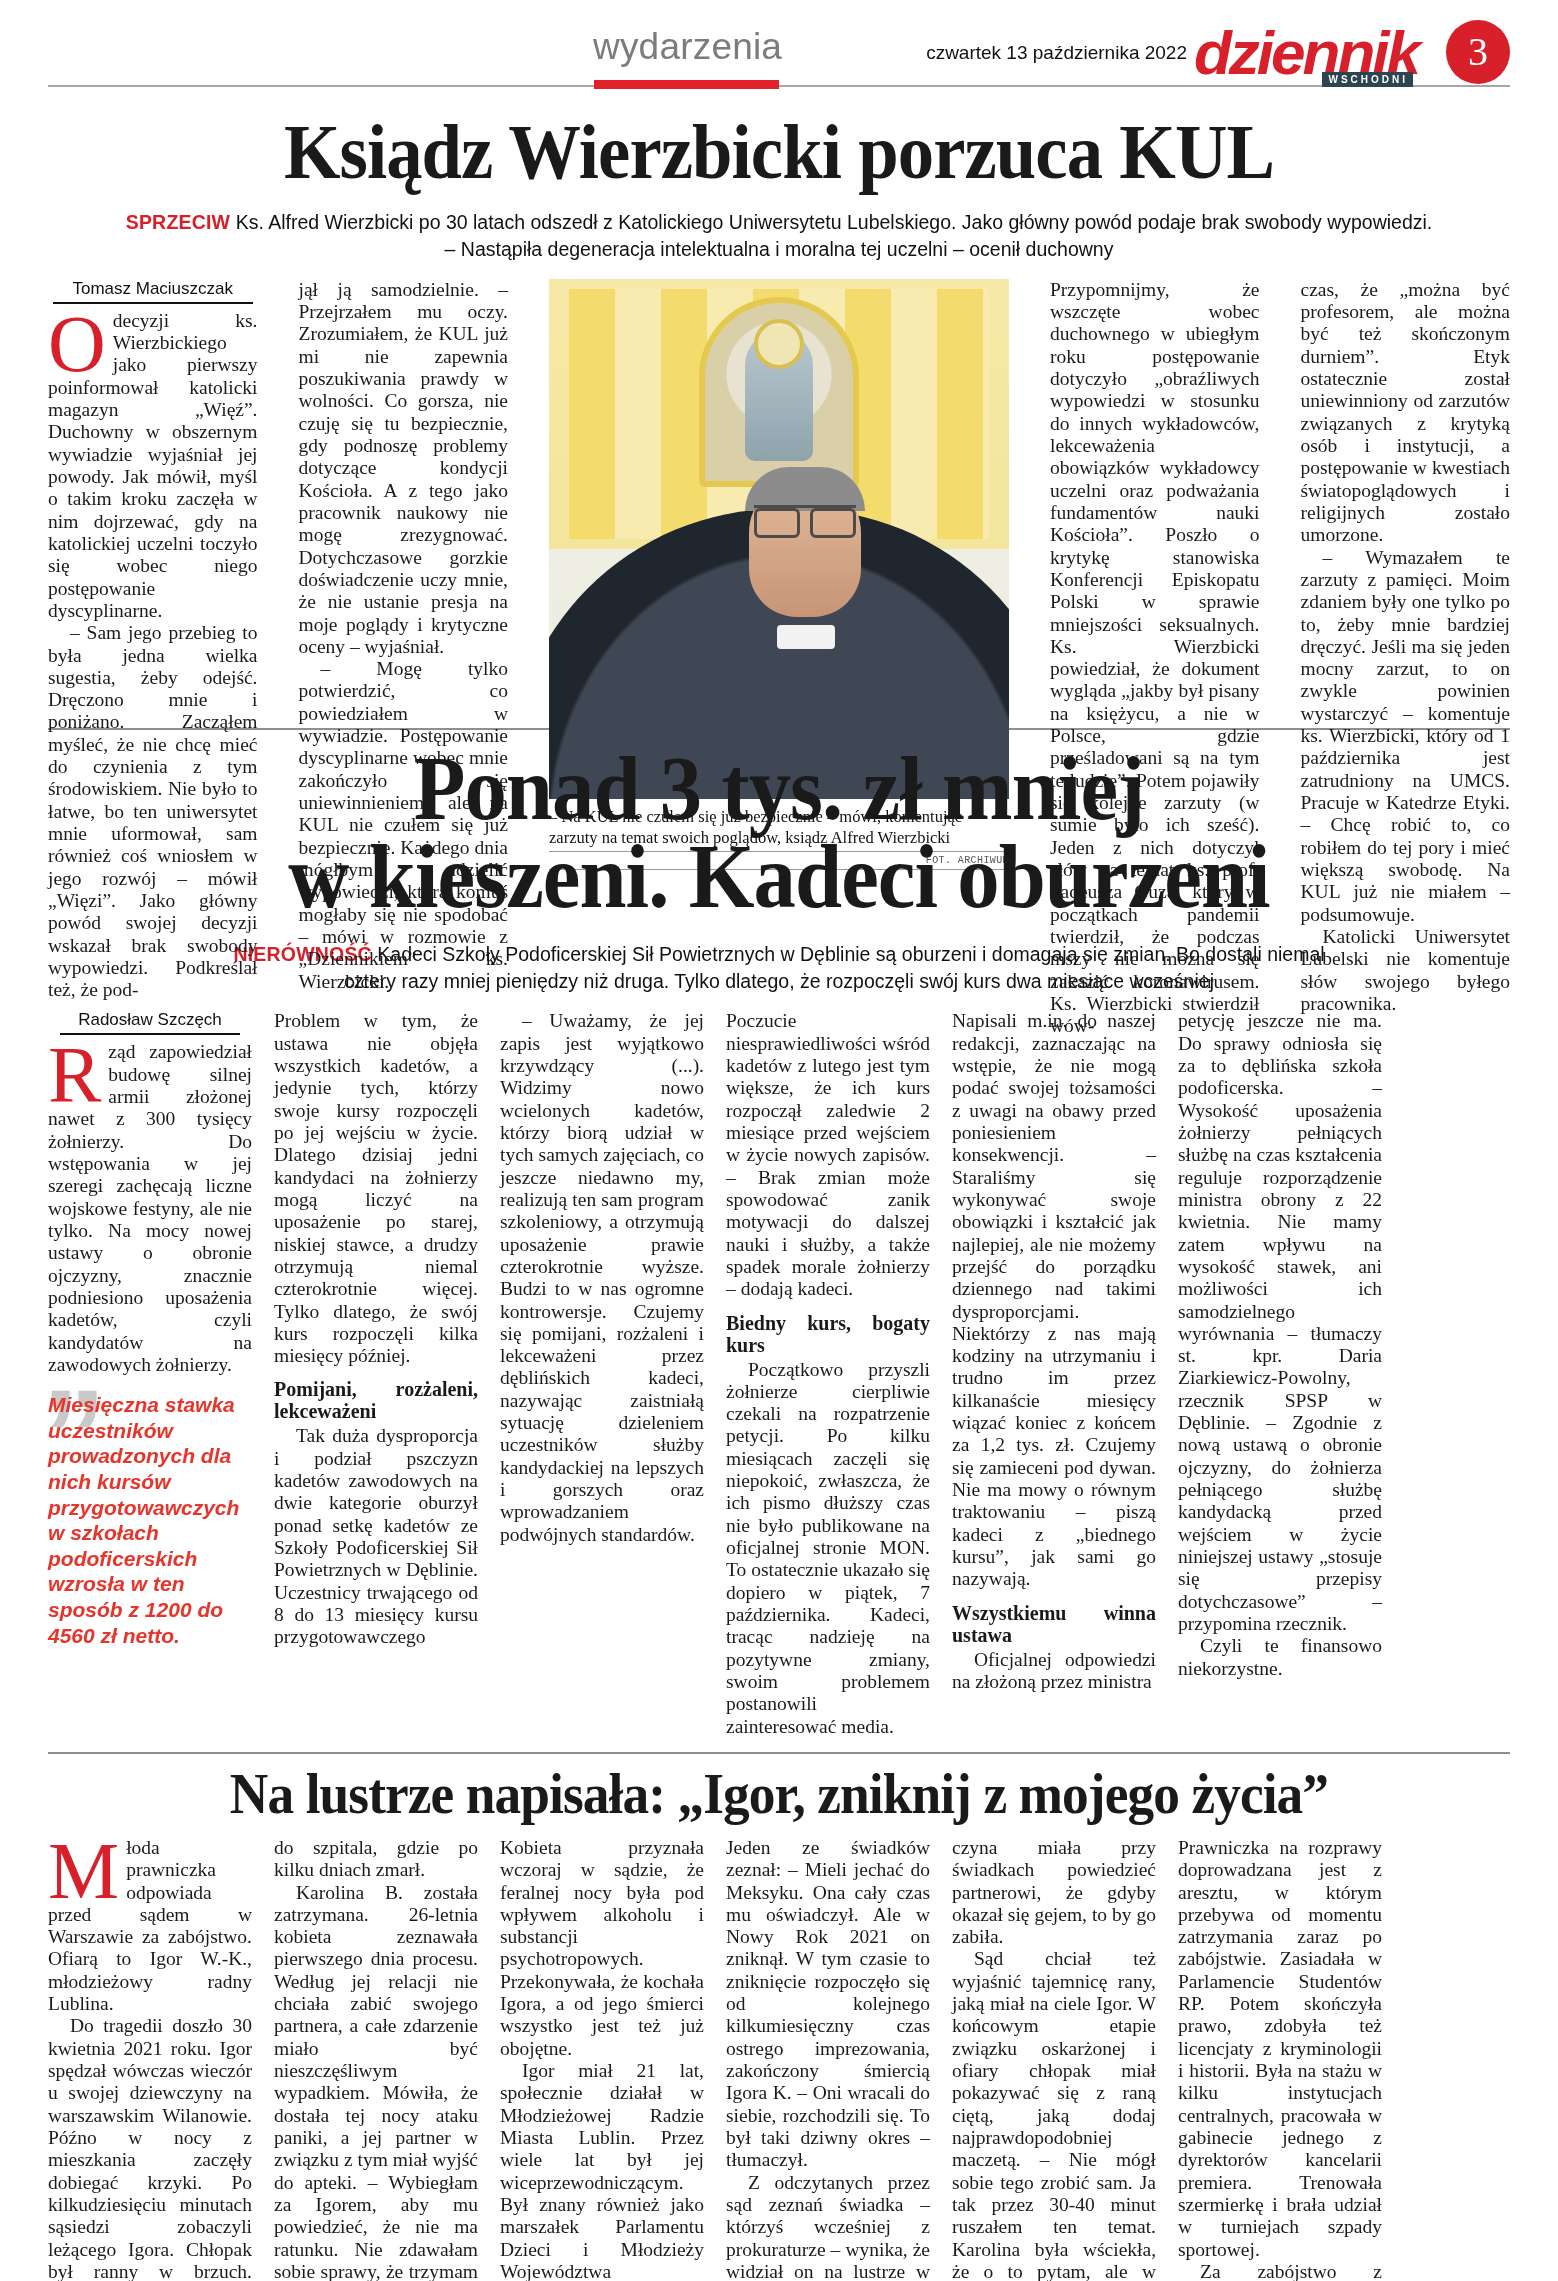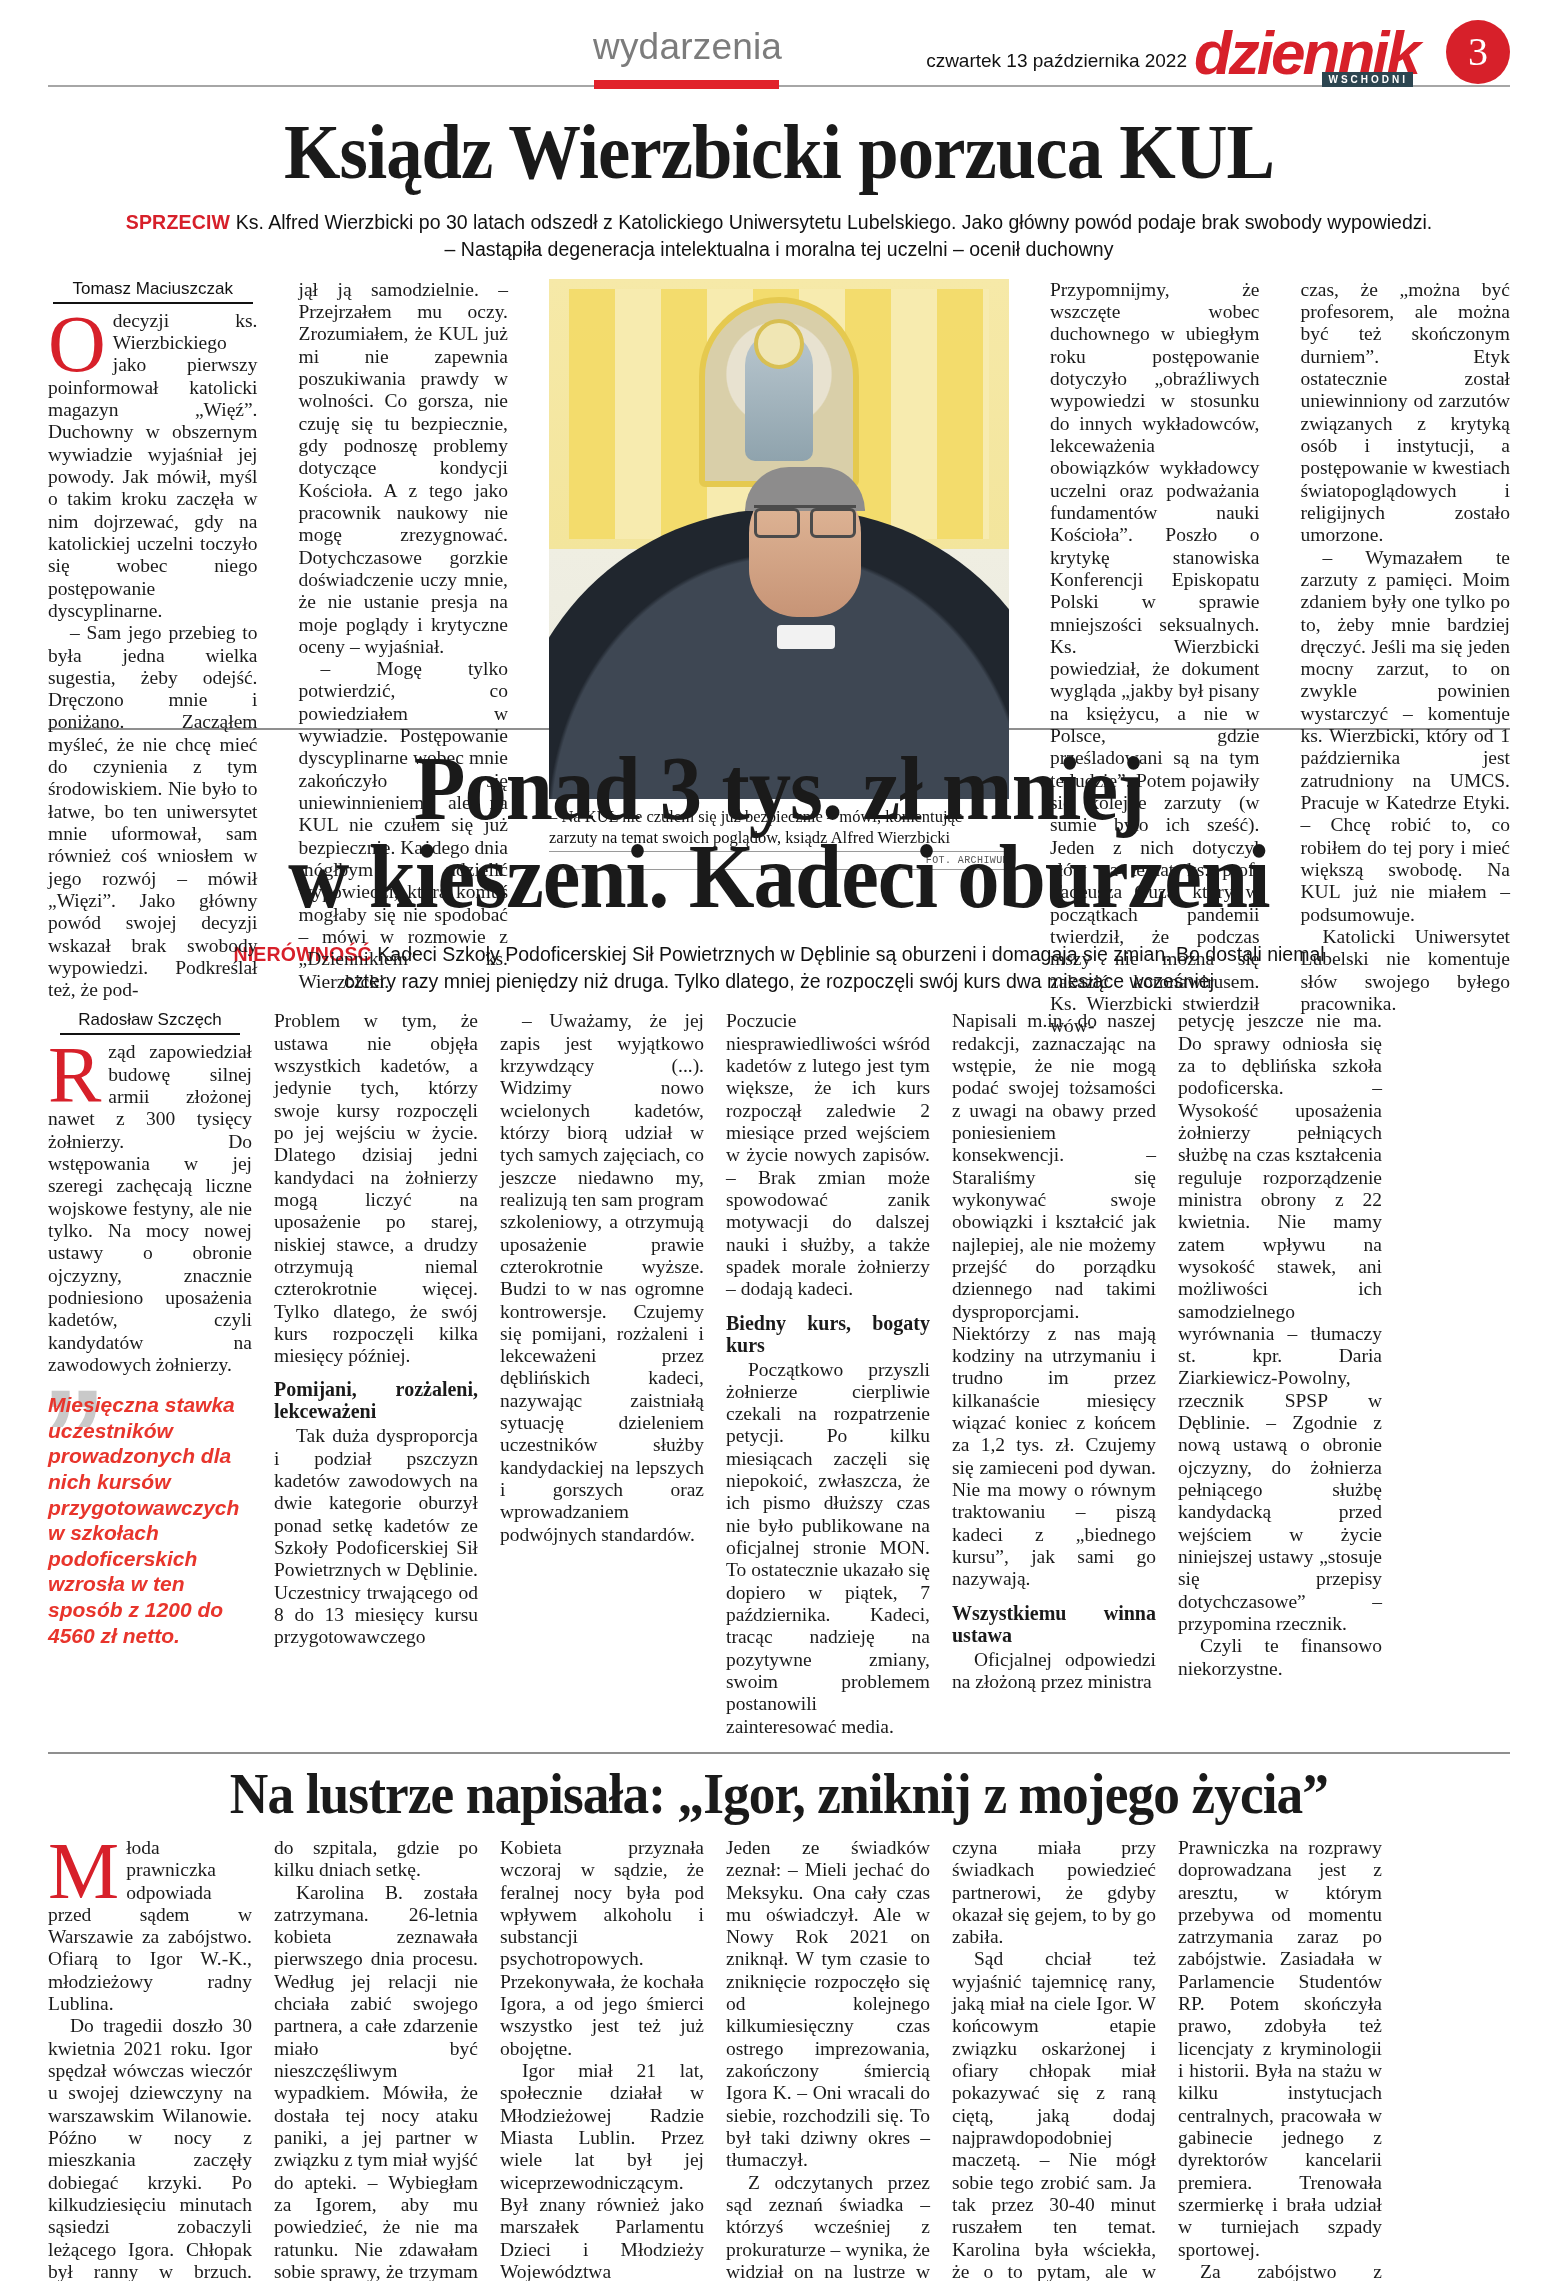--- a/index.html
+++ b/index.html
@@ -22,21 +22,21 @@
     font-size:37px; color:#7c7c7c; letter-spacing:.2px;
     font-weight:300;
   }
   .section-underline {
     position:absolute; left:546px; top:80px; width:185px; height:9px; background:#e1222b;
   }
   .topbar-rule {
     position:absolute; left:0; right:0; top:85px; height:2px; background:#a6a6a6;
   }
   .topdate {
-    position:absolute; right:323px; top:50px;
+    position:absolute; right:323px; top:42px;
     font-family:"Liberation Sans", sans-serif;
     font-size:19px; color:#111; white-space:nowrap;
   }
   .masthead {
     position:absolute; right:92px; top:22px;
     font-family:"Liberation Sans", sans-serif;
     font-weight:bold; font-style:italic;
     font-size:62px; color:#d7202a; letter-spacing:-3px;
     line-height:1;
   }
@@ -349,21 +349,21 @@
 
     <div class="cols6">
       <div class="c6">
         <div class="body">
           <p class="noind dropcap">M łoda prawniczka odpowiada przed sądem w Warszawie za zabójstwo. Ofiarą to Igor W.-K., młodzieżowy radny Lublina.</p>
           <p>Do tragedii doszło 30 kwietnia 2021 roku. Igor spędzał wówczas wieczór u swojej dziewczyny na warszawskim Wilanowie. Późno w nocy z mieszkania zaczęły dobiegać krzyki. Po kilkudziesięciu minutach sąsiedzi zobaczyli leżącego Igora. Chłopak był ranny w brzuch. Wezwani na miejsce ratownicy zabrali go</p>
         </div>
       </div>
       <div class="c6">
         <div class="body">
-          <p class="noind">do szpitala, gdzie po kilku dniach setkę.</p>
+          <p class="noind">do szpitala, gdzie po kilku dniach zmarł.</p>
           <p>Karolina B. została zatrzymana. 26-letnia kobieta zeznawała pierwszego dnia procesu. Według jej relacji nie chciała zabić swojego partnera, a całe zdarzenie miało być nieszczęśliwym wypadkiem. Mówiła, że dostała tej nocy ataku paniki, a jej partner w związku z tym miał wyjść do apteki. – Wybiegłam za Igorem, aby mu powiedzieć, że nie ma ratunku. Nie zdawałam sobie sprawy, że trzymam w dłoni nóż – tak „Fakt” relacjonował wcześniejsze zeznania Karoliny B.</p>
         </div>
       </div>
       <div class="c6">
         <div class="body">
           <p class="noind">Kobieta przyznała wczoraj w sądzie, że feralnej nocy była pod wpływem alkoholu i substancji psychotropowych. Przekonywała, że kochała Igora, a od jego śmierci wszystko jest też już obojętne.</p>
           <p>Igor miał 21 lat, społecznie działał w Młodzieżowej Radzie Miasta Lublin. Przez wiele lat był jej wiceprzewodniczącym. Był znany również jako marszałek Parlamentu Dzieci i Młodzieży Województwa Lubelskiego, a także poseł na Sejm Dzieci i Młodzieży. Studiował na Uniwersytecie Warszawskim.</p>
         </div>
       </div>
       <div class="c6">

